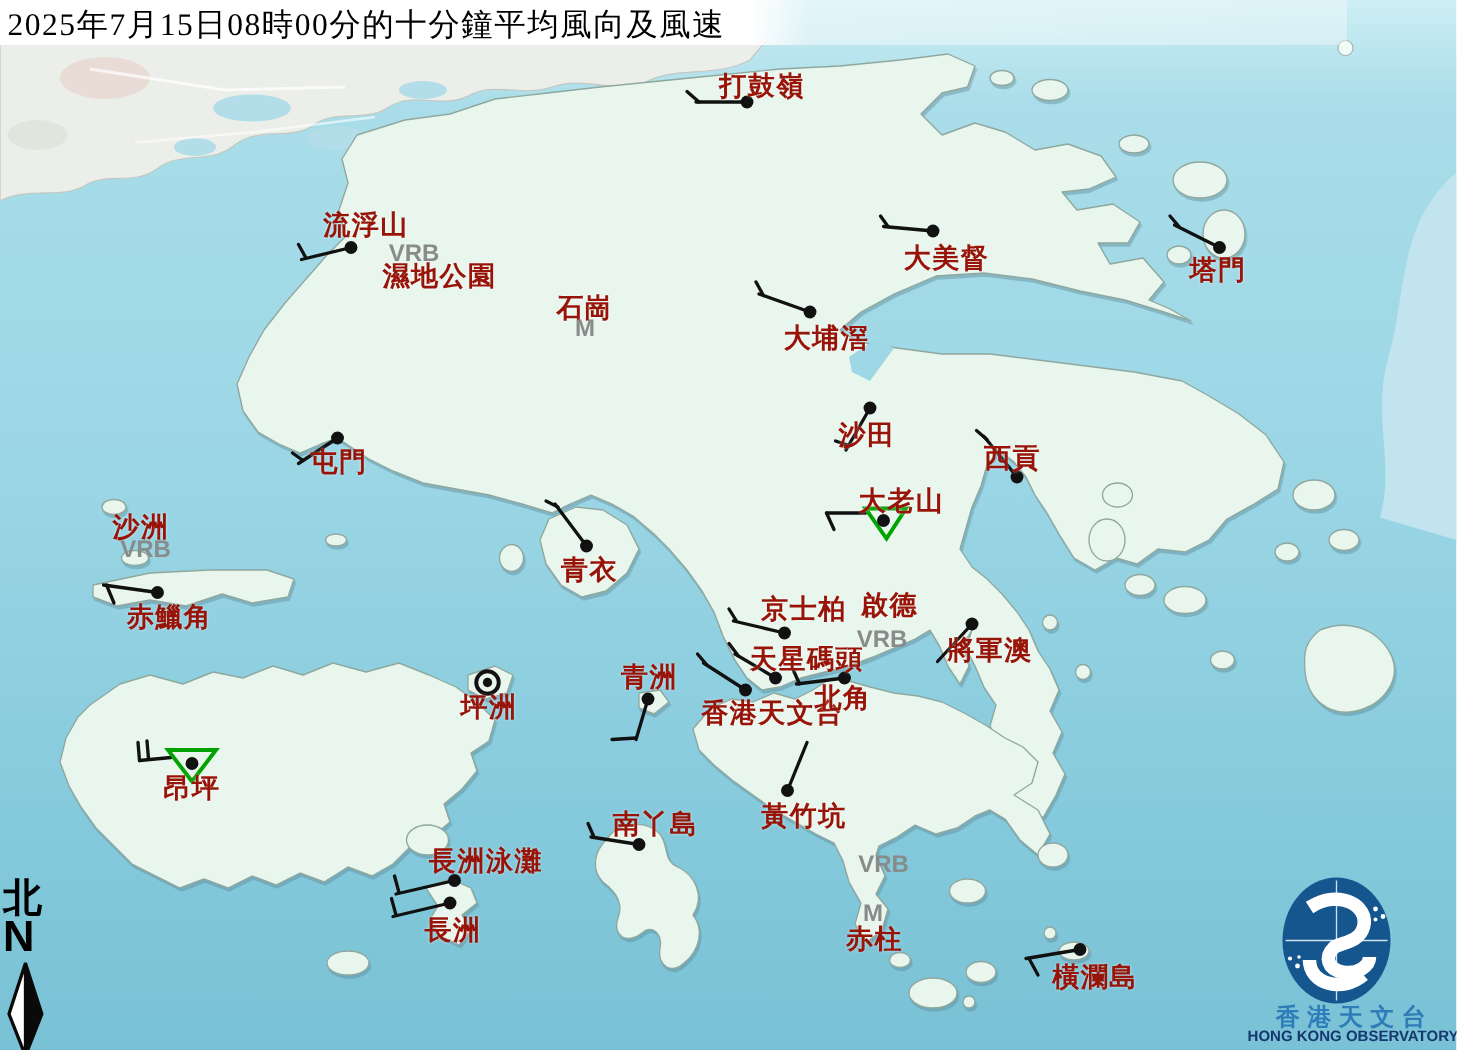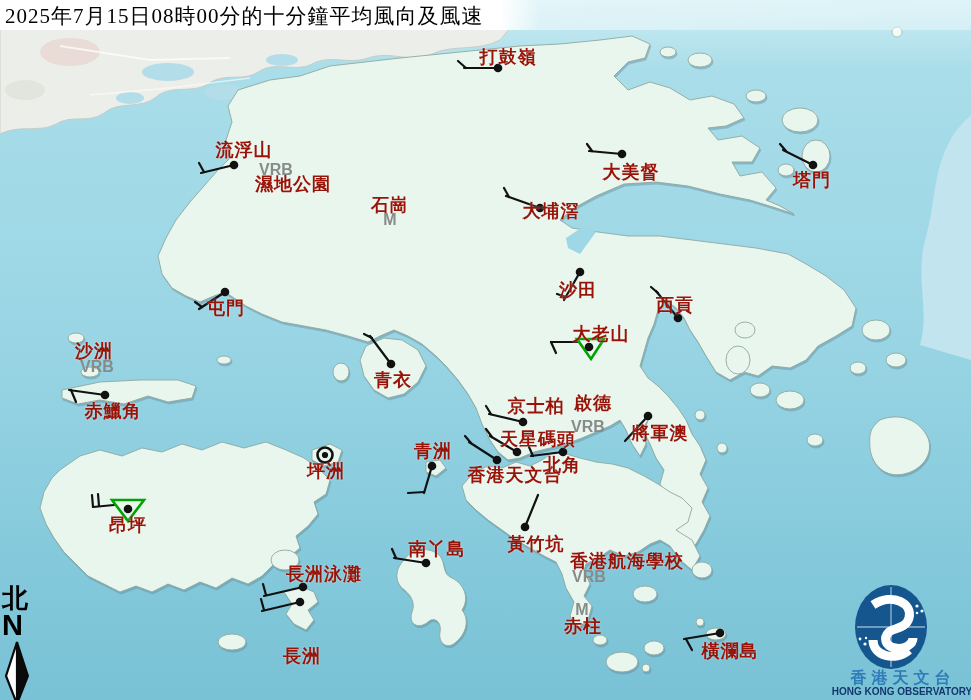--- a/index.html
+++ b/index.html
@@ -8,21 +8,21 @@
   #map-base{position:absolute;left:0;top:0;}
   #stations-svg{position:absolute;left:0;top:0;pointer-events:none;}
   #labels{position:absolute;left:0;top:0;width:971px;height:700px;pointer-events:none;}
   .stn{position:absolute;transform:translate(-50%,-50%);white-space:nowrap;
        font-family:"Liberation Serif","DejaVu Serif",serif;
        font-weight:bold;font-size:18px;letter-spacing:1px;color:#991408;
        text-shadow:0 0 2px rgba(255,255,255,.55);}
   .sub{position:absolute;transform:translate(-50%,-50%);white-space:nowrap;
        font-family:"Liberation Sans","DejaVu Sans",sans-serif;
        font-weight:bold;font-size:16px;color:#878c8a;}
-  .titlebar{position:absolute;left:0;top:0;width:971px;height:30px;
+  .titlebar{position:absolute;left:0;top:0;width:898px;height:30px;
        background:linear-gradient(to right,#ffffff 0,#ffffff 500px,rgba(255,255,255,.45) 540px,rgba(255,255,255,.35) 100%);}
   .title-text{position:absolute;left:5px;top:2px;font-family:"Liberation Serif","DejaVu Serif",serif;
        font-size:21px;color:#000;letter-spacing:1px;white-space:nowrap;}
   .compass{position:absolute;left:2px;top:586px;width:40px;text-align:left;color:#000;}
   .compass-zh{font-family:"Liberation Serif","DejaVu Serif",serif;font-weight:bold;font-size:26px;line-height:26px;}
   .compass-n{font-family:"Liberation Sans","DejaVu Sans",sans-serif;font-weight:900;font-size:29px;line-height:26px;letter-spacing:0;}
   .logo-zh{position:absolute;left:833px;top:668px;width:140px;text-align:center;
        font-family:"Liberation Serif","DejaVu Serif",serif;font-weight:bold;font-size:16px;
        letter-spacing:5px;color:#2e7cb8;white-space:nowrap;}
   .logo-en{position:absolute;left:831px;top:686px;width:142px;text-align:center;
@@ -275,21 +275,21 @@
 
 <div id="labels">
     <div class="stn" style="left: 508px; top: 57px;">打鼓嶺</div>
     <div class="stn" style="left: 244px; top: 150px; text-align: right;">流浮山</div>
     <div class="stn" style="left: 293px; top: 184px;">濕地公園</div>
     <div class="sub" style="left: 276px; top: 170px;">VRB</div>
     <div class="stn" style="left: 390px; top: 205px;">石崗</div>
     <div class="sub" style="left: 390px; top: 220px;">M</div>
     <div class="stn" style="left: 631px; top: 172px;">大美督</div>
     <div class="stn" style="left: 812px; top: 180px;">塔門</div>
-    <div class="stn" style="left: 551px; top: 211px;">大埔滘</div>
+    <div class="stn" style="left: 551px; top: 225px;">大埔滘</div>
     <div class="stn" style="left: 578px; top: 290px;">沙田</div>
     <div class="stn" style="left: 675px; top: 305px;">西貢</div>
     <div class="stn" style="left: 601px; top: 334px;">大老山</div>
     <div class="stn" style="left: 226px; top: 308px;">屯門</div>
     <div class="stn" style="left: 94px; top: 351px;">沙洲</div>
     <div class="sub" style="left: 97px; top: 367px;">VRB</div>
     <div class="stn" style="left: 113px; top: 411px;">赤鱲角</div>
     <div class="stn" style="left: 393px; top: 380px;">青衣</div>
     <div class="stn" style="left: 536px; top: 406px;">京士柏</div>
     <div class="stn" style="left: 593px; top: 403px;">啟德</div>
@@ -297,22 +297,21 @@
     <div class="stn" style="left: 660px; top: 433px;">將軍澳</div>
     <div class="stn" style="left: 538px; top: 439px;">天星碼頭</div>
     <div class="stn" style="left: 515px; top: 475px;">香港天文台</div>
     <div class="stn" style="left: 562px; top: 465px;">北角</div>
     <div class="stn" style="left: 433px; top: 451px;">青洲</div>
     <div class="stn" style="left: 326px; top: 471px;">坪洲</div>
     <div class="stn" style="left: 128px; top: 525px;">昂坪</div>
     <div class="stn" style="left: 437px; top: 549px;">南丫島</div>
     <div class="stn" style="left: 536px; top: 544px;">黃竹坑</div>
     <div class="stn" style="left: 324px; top: 574px;">長洲泳灘</div>
-    <div class="stn" style="left: 302px; top: 656px; font-family: Liberation Mono, monospace;">長洲</div>
-    <div class="stn" style="left: 627px; top: 561px;">香港航海學校</div>
+    <div class="stn" style="left: 302px; top: 620px; font-family: Liberation Mono, monospace;">長洲</div>
     <div class="sub" style="left: 589px; top: 577px;">VRB</div>
     <div class="stn" style="left: 583px; top: 626px;">赤柱</div>
     <div class="sub" style="left: 582px; top: 610px;">M</div>
     <div class="stn" style="left: 730px; top: 651px;">橫瀾島</div>
   </div>
 
 <div class="titlebar">
   <div class="title-text">2025年7月15日08時00分的十分鐘平均風向及風速</div>
 </div>
 

